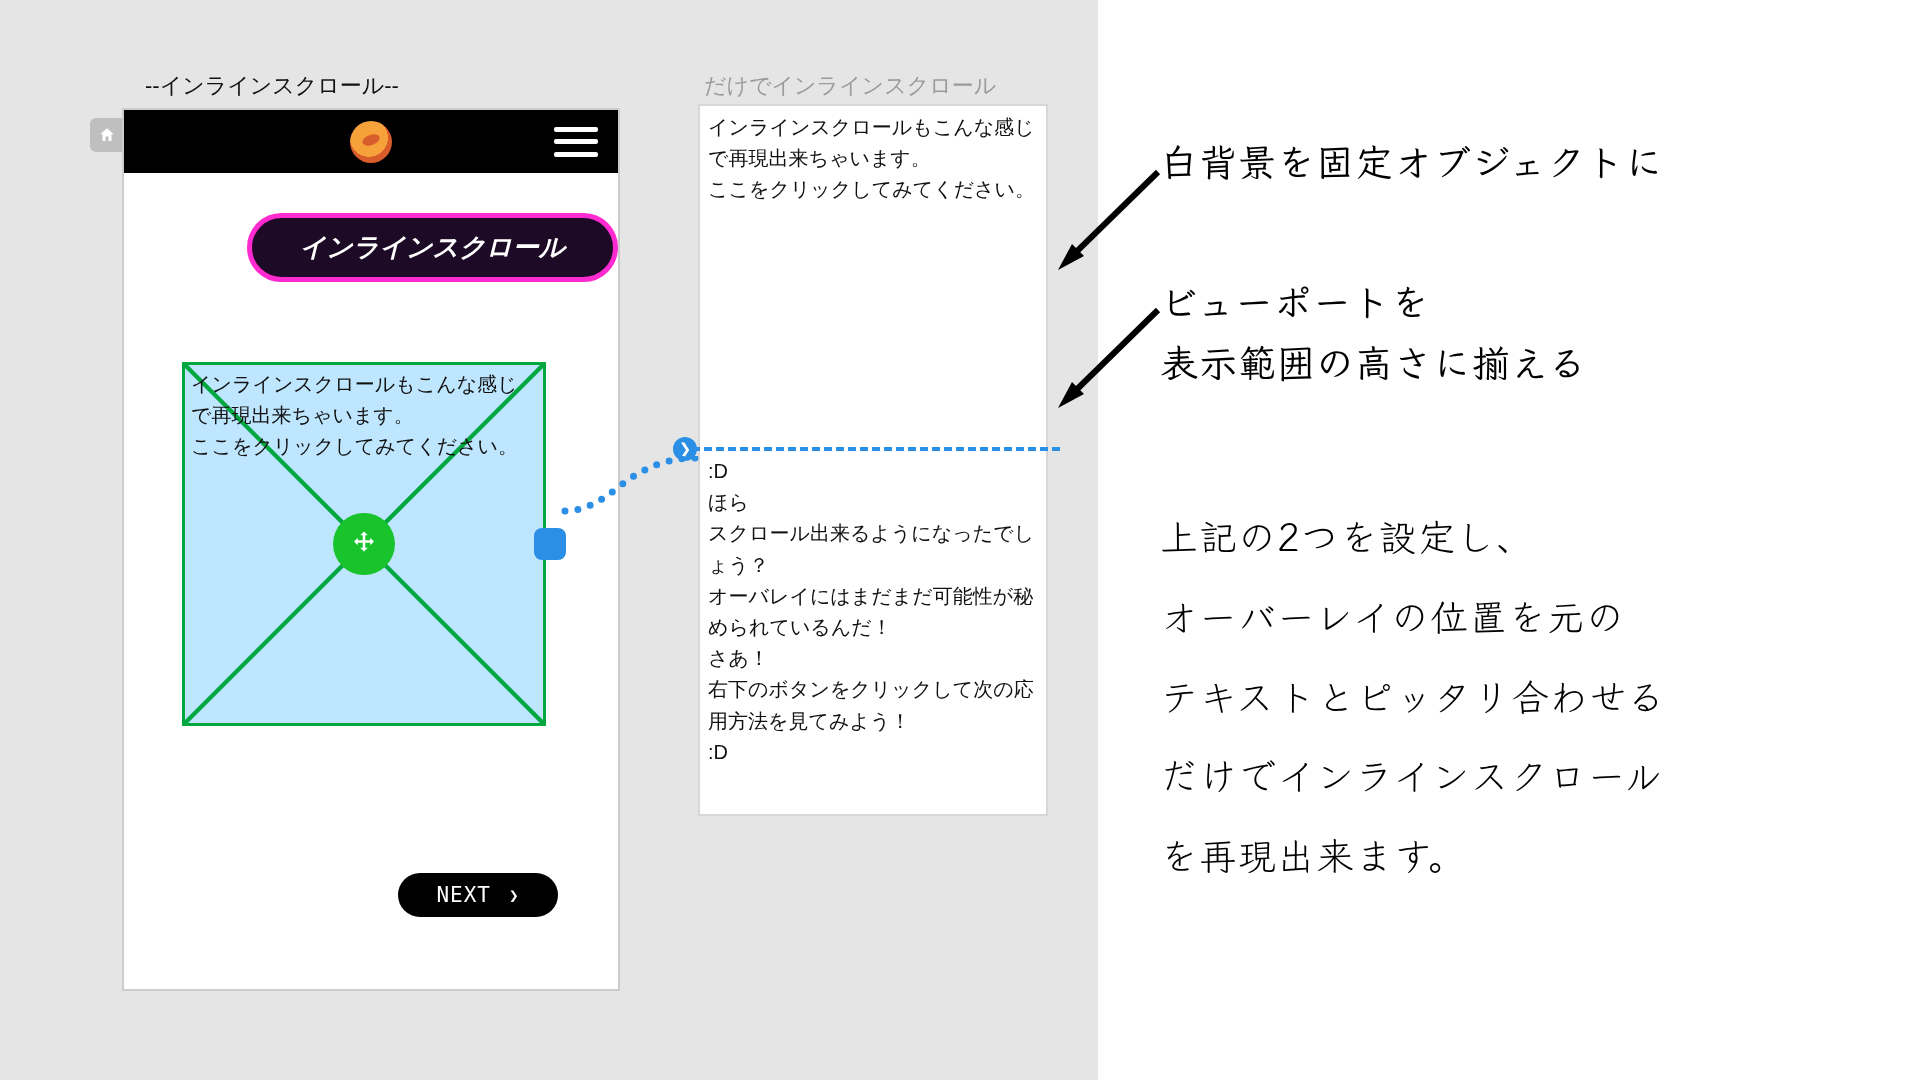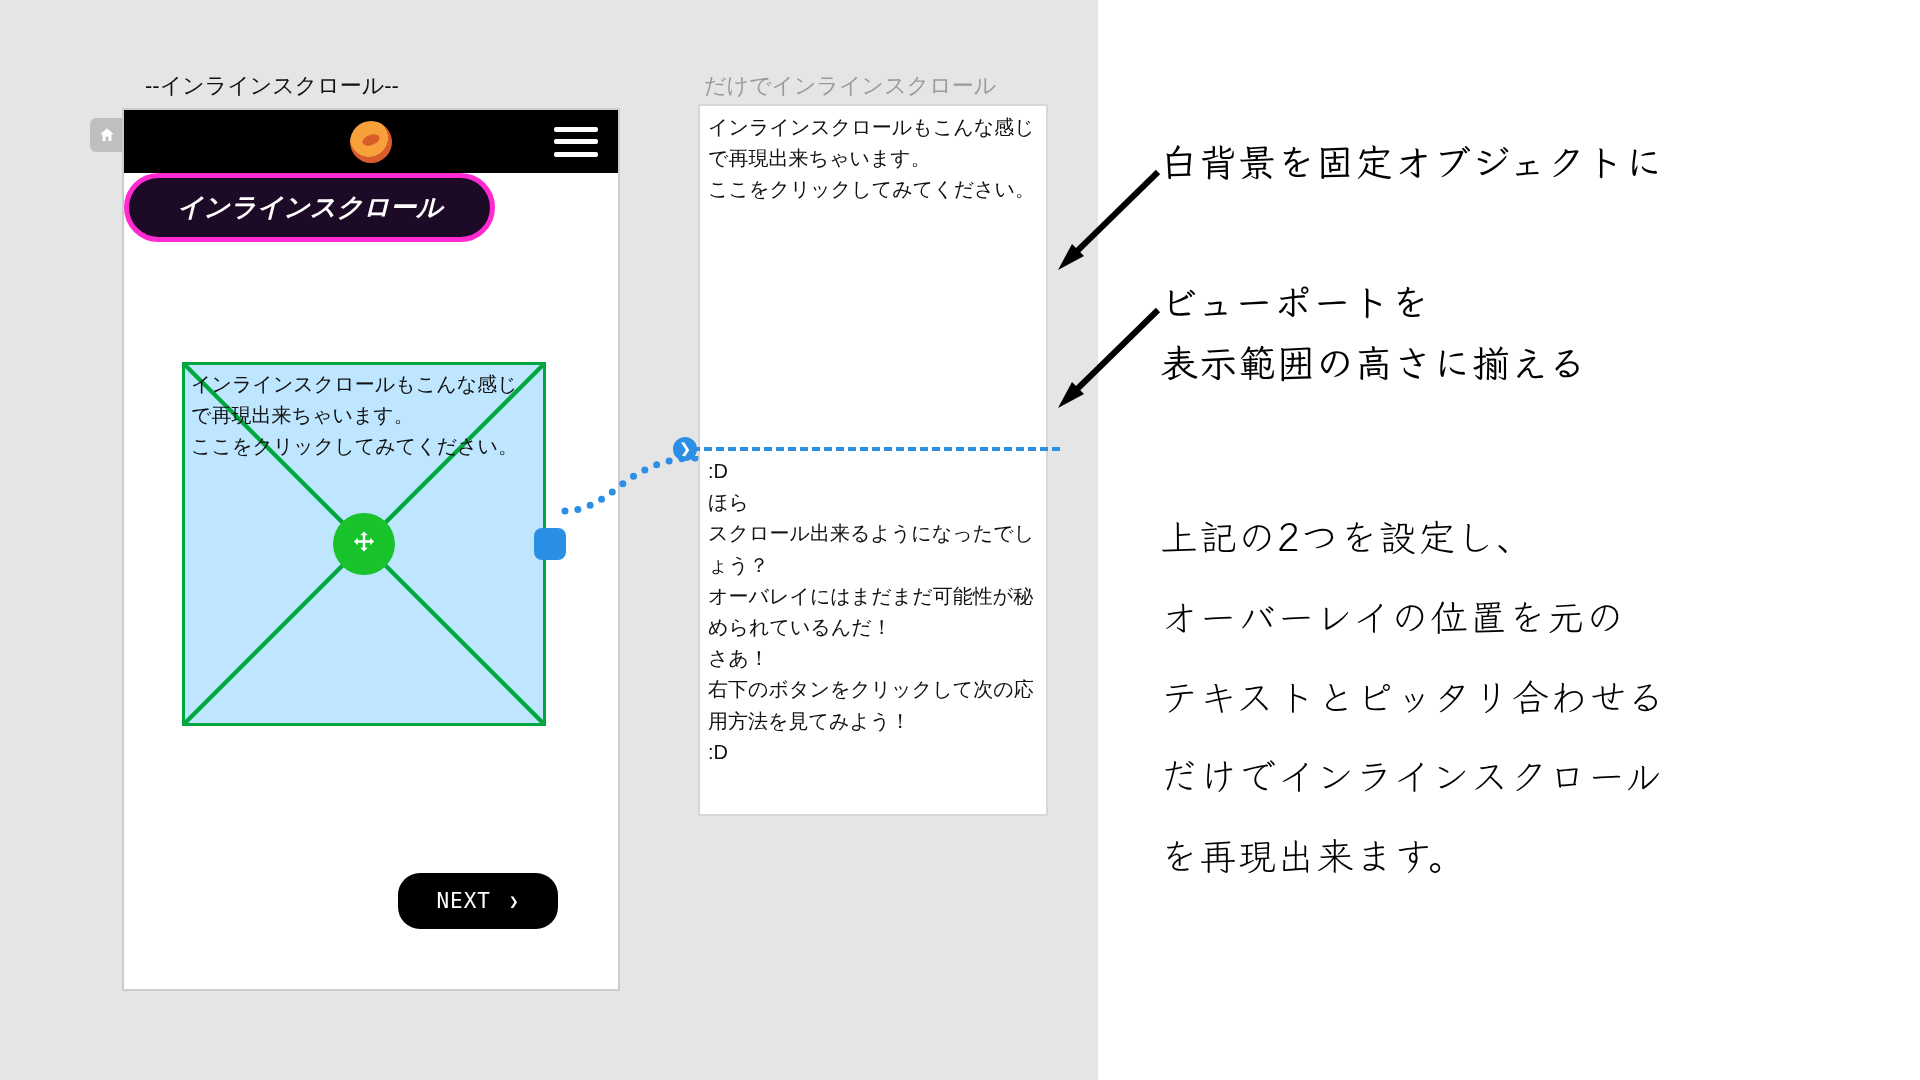--- a/index.html
+++ b/index.html
@@ -7,28 +7,28 @@
   .gray-bg{position:absolute;left:0;top:0;width:1098px;height:1080px;background:#e5e5e5}
   
   .phone-label{position:absolute;left:145px;top:71px;font-size:22px;color:#111}
   .phone{position:absolute;left:122px;top:108px;width:494px;height:879px;background:#fff;border:2px solid #ccc}
   .home-tab{position:absolute;left:90px;top:118px;width:34px;height:34px;background:#bfbfbf;border-top-left-radius:6px;border-bottom-left-radius:6px;color:#fff;font-size:18px;display:flex;align-items:center;justify-content:center}
   .topbar{height:63px;background:#000;display:flex;align-items:center;justify-content:space-between;padding:0 20px}
   .logo{width:42px;height:42px;border-radius:50%;background:radial-gradient(circle at 45% 40%,#f7a13b 0 55%,#d95c2b 56% 100%);position:relative}
   .logo::after{content:"";position:absolute;left:12px;top:14px;width:18px;height:10px;border-radius:50%;background:#d95c2b;transform:rotate(-20deg)}
   .hamburger{width:44px;height:30px;display:flex;flex-direction:column;justify-content:space-between}
   .hamburger span{display:block;height:5px;background:#fff;border-radius:2px}
-  .pill-wrap{display:flex;justify-content:flex-start;}
+  .pill-wrap{display:flex;justify-content:flex-end;margin-top:40px}
   .pill{background:#1d0a26;border:5px solid #ff2bd1;border-radius:999px;padding:12px 48px;color:#fff;font-weight:700;font-size:26px;font-style:italic}
   .scroll-box{position:absolute;left:182px;top:362px;width:358px;height:358px;border:3px solid #00a63e;background:#bfe6ff}
   .scroll-box svg.cross{position:absolute;left:0;top:0;width:100%;height:100%}
   .move-btn{position:absolute;left:50%;top:50%;transform:translate(-50%,-50%);width:62px;height:62px;border-radius:50%;background:#19c32b;display:flex;align-items:center;justify-content:center}
   .scroll-text{position:absolute;left:6px;top:4px;right:6px;font-size:20px;color:#111;line-height:1.55}
   .drag-handle{position:absolute;left:534px;top:528px;width:32px;height:32px;background:#2b8fe6;border-radius:8px}
-  .next-btn{position:absolute;left:398px;top:873px;width:160px;height:56px;background:#000;color:#fff;border-radius:22px;display:flex;align-items:center;justify-content:center;font-family:Menlo,Consolas,monospace;font-size:21px;letter-spacing:1px}
+  .next-btn{position:absolute;left:398px;top:873px;width:160px;height:44px;background:#000;color:#fff;border-radius:22px;display:flex;align-items:center;justify-content:center;font-family:Menlo,Consolas,monospace;font-size:21px;letter-spacing:1px}
   .next-btn .chev{margin-left:18px;font-size:16px}
   
   .elem-label{position:absolute;left:704px;top:71px;font-size:22px;color:#9b9b9b}
   .elem-box{position:absolute;left:698px;top:104px;width:346px;height:708px;background:#fff;border:2px solid #d7d7d7}
   .elem-top{padding:6px 8px;font-size:20px;line-height:1.55;color:#111}
   .elem-bottom{position:absolute;left:8px;top:350px;right:8px;font-size:20px;line-height:1.56;color:#111}
   .divider{position:absolute;left:680px;top:447px;width:380px;border-top:4px dashed #2b8fe6}
   .divider-dot{position:absolute;left:673px;top:437px;width:24px;height:24px;border-radius:50%;background:#2b8fe6;color:#fff;font-size:15px;display:flex;align-items:center;justify-content:center}
   
   .dots{position:absolute;left:560px;top:456px;width:140px;height:60px}

